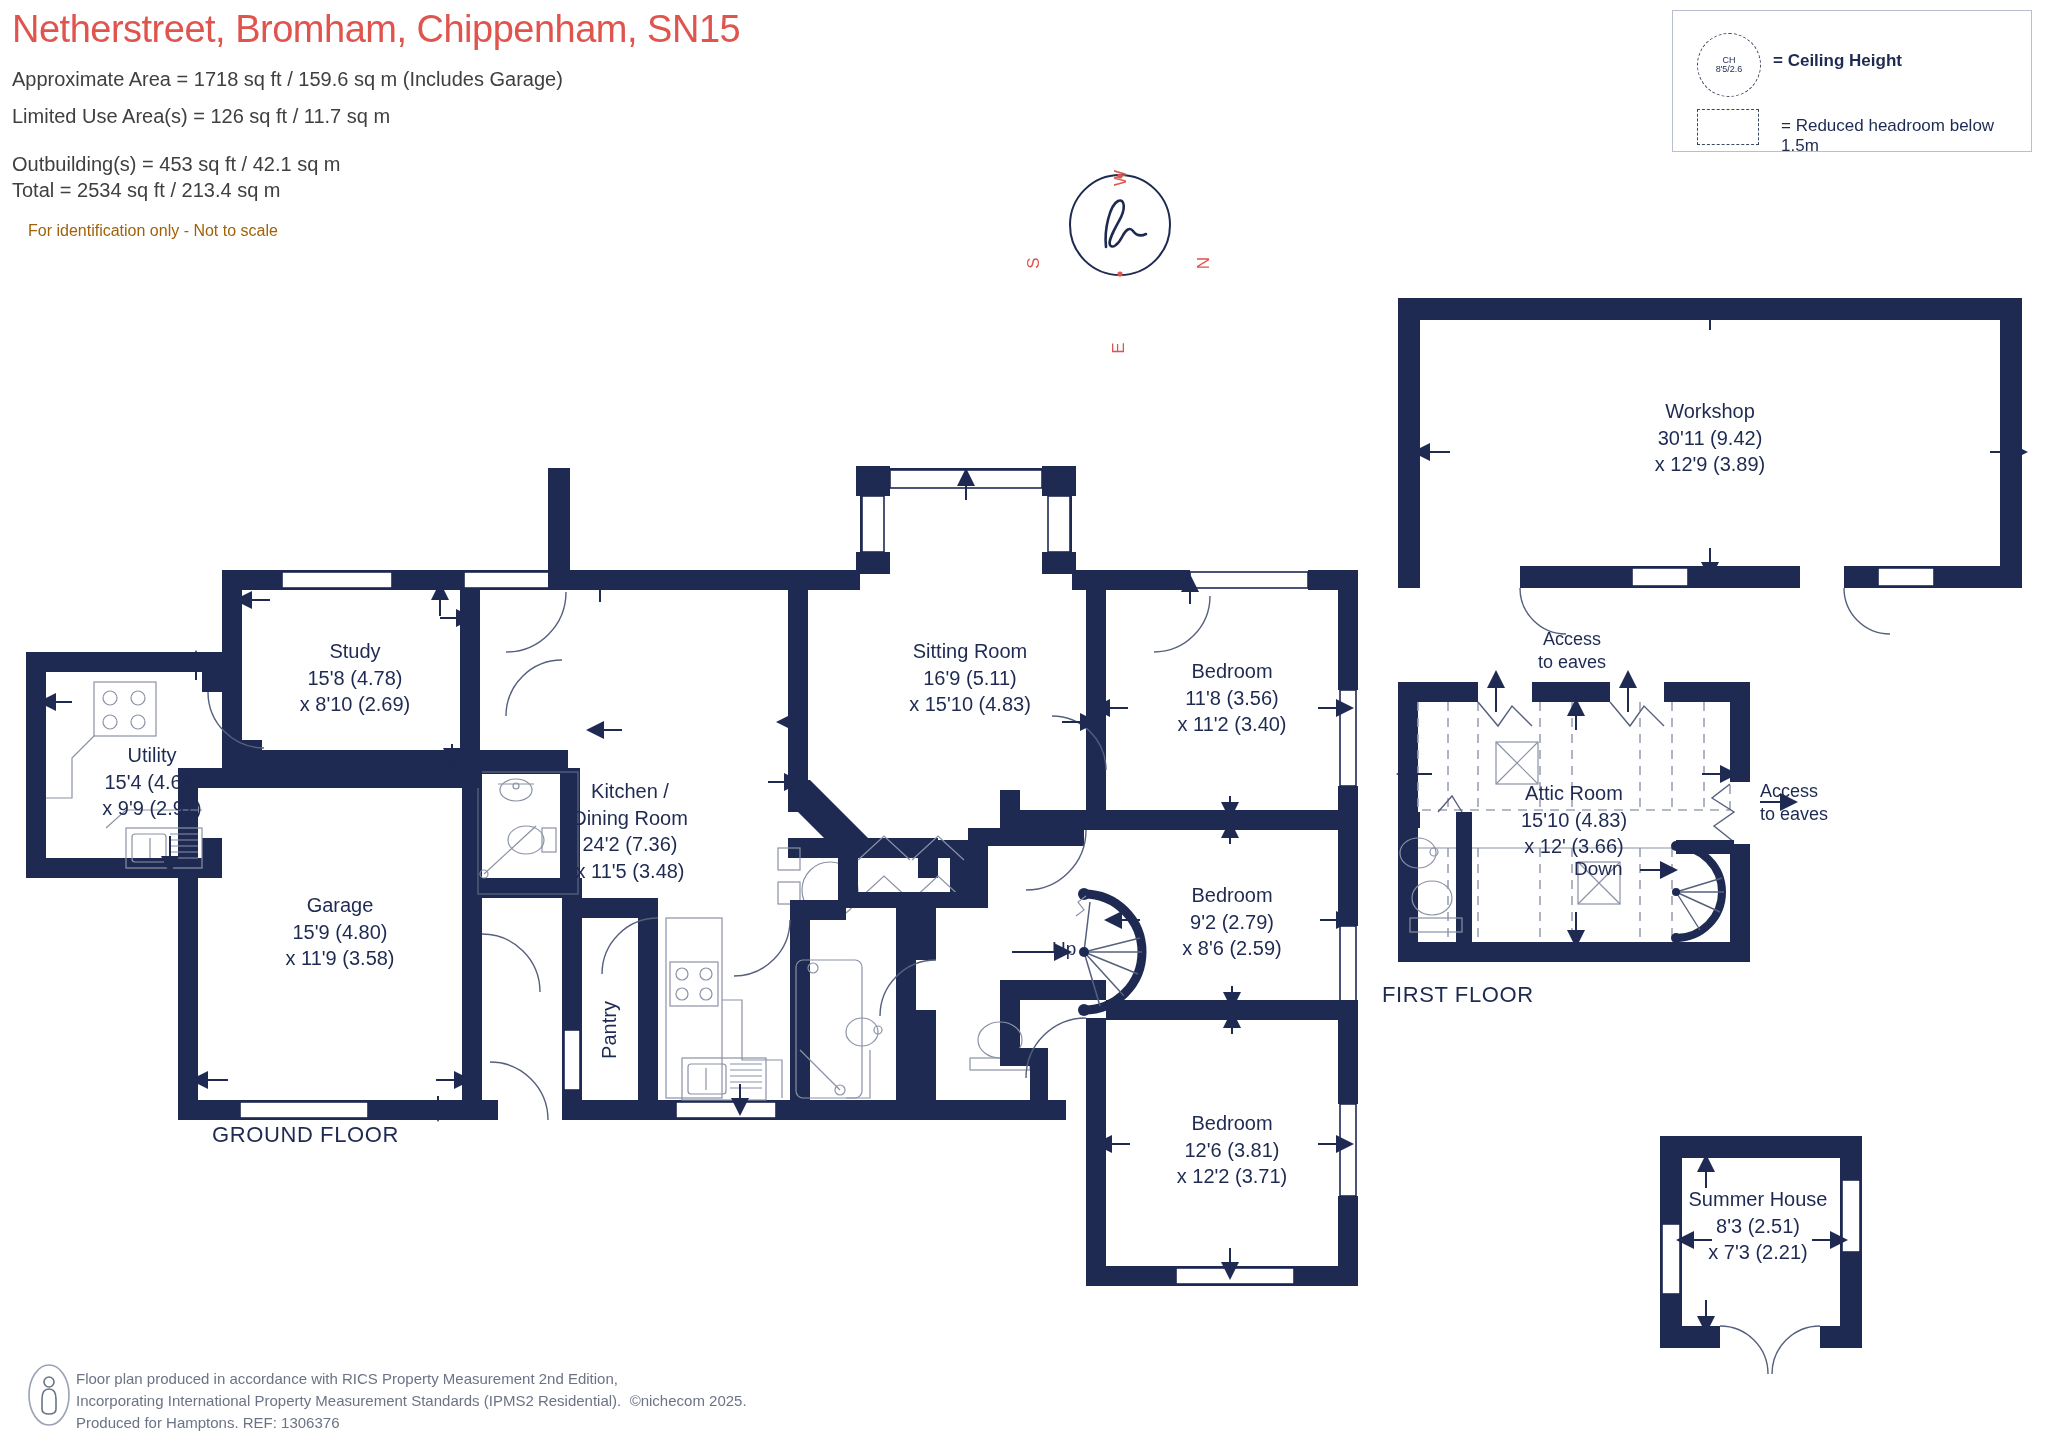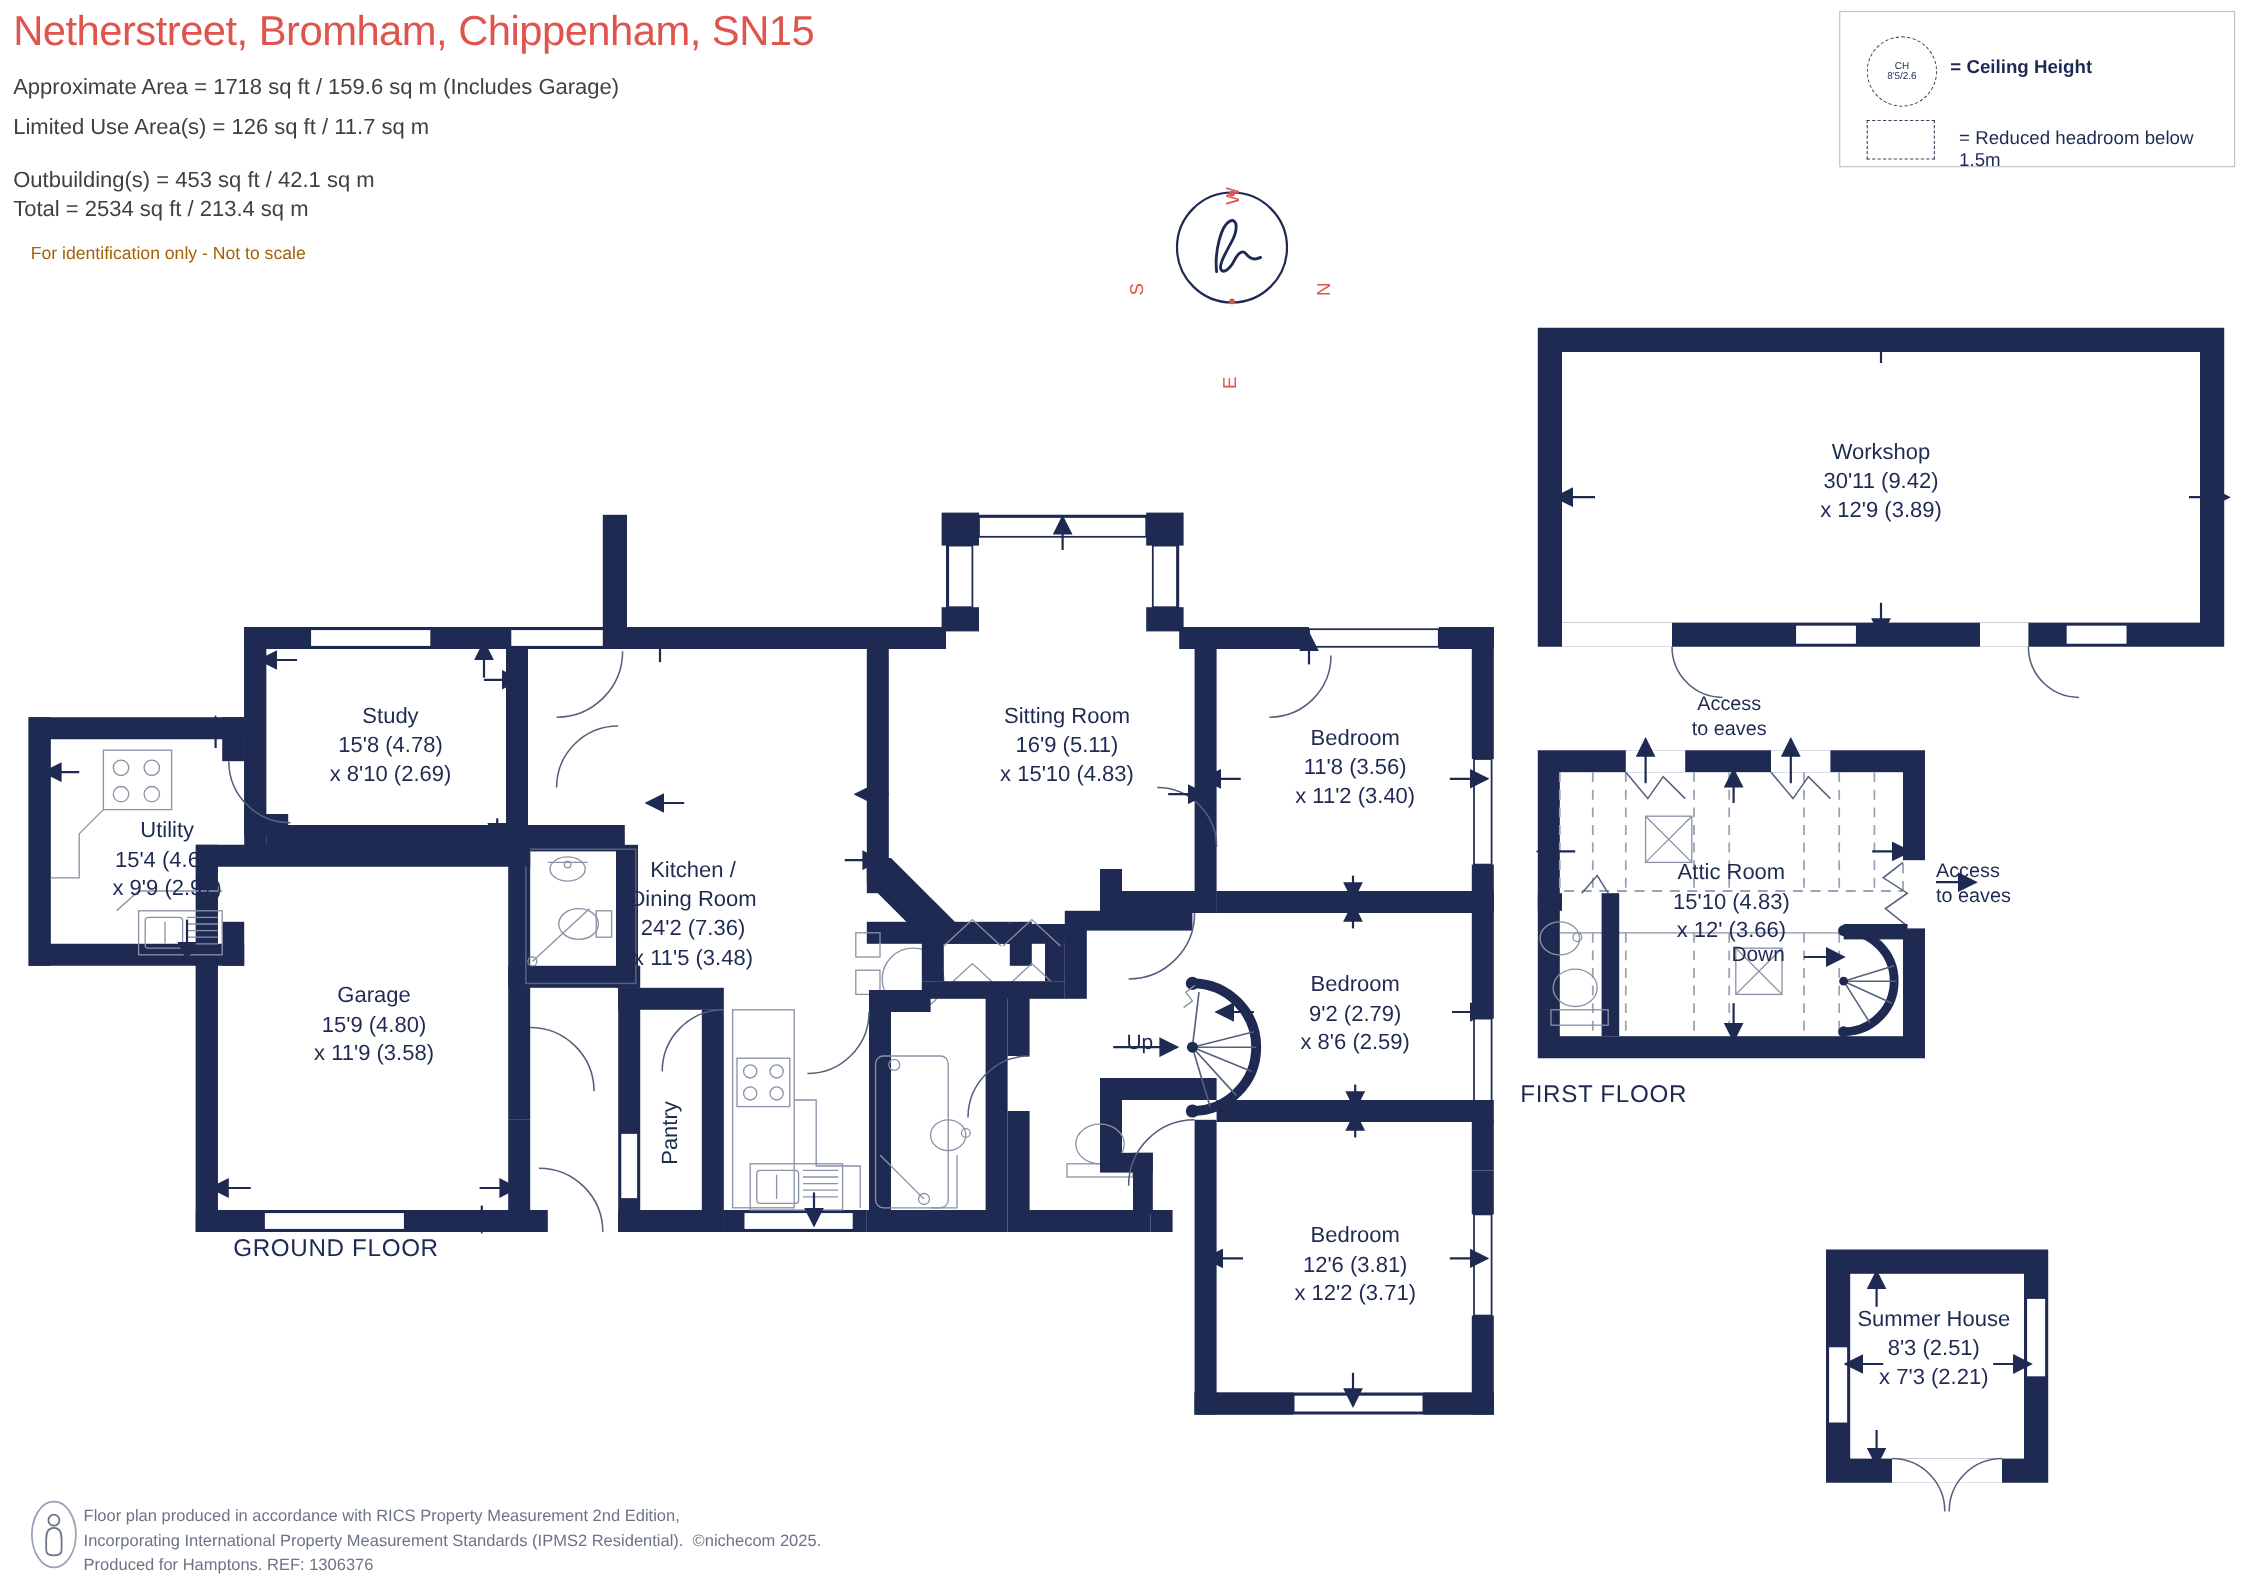--- a/index.html
+++ b/index.html
@@ -503,21 +503,21 @@
   <span class="d1">15'10 (4.83)</span>
   <span class="d2">x 12' (3.66)</span>
 </div>
 
 <div class="room" style="left:1660px;top:1186px;width:196px;">
   <span class="nm">Summer House</span>
   <span class="d1">8'3 (2.51)</span>
   <span class="d2">x 7'3 (2.21)</span>
 </div>
 
-<div class="small-note" style="left:1024px;top:938px;">Up</div>
+<div class="small-note" style="left:1052px;top:938px;">Up</div>
 <div class="small-note" style="left:1574px;top:858px;">Down</div>
 
 <div class="note" style="left:1492px;top:628px;width:160px;">
   <span>Access</span><br>
   <span>to eaves</span>
 </div>
 
 <div class="note" style="left:1760px;top:780px;width:150px;text-align:left;">
   <span>Access</span><br>
   <span>to eaves</span>

